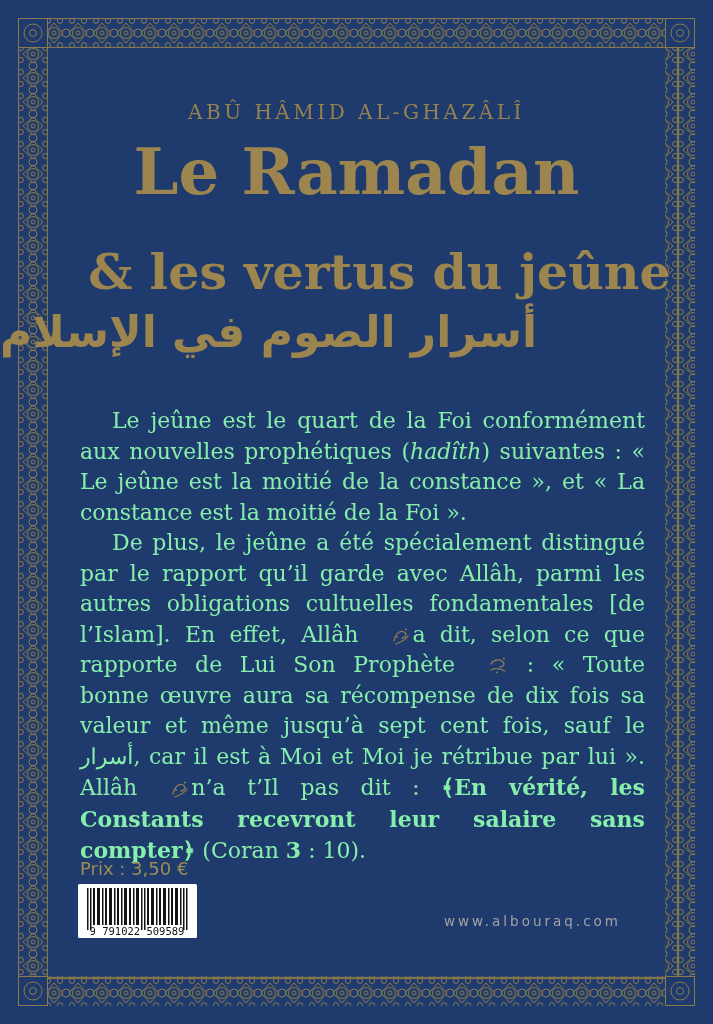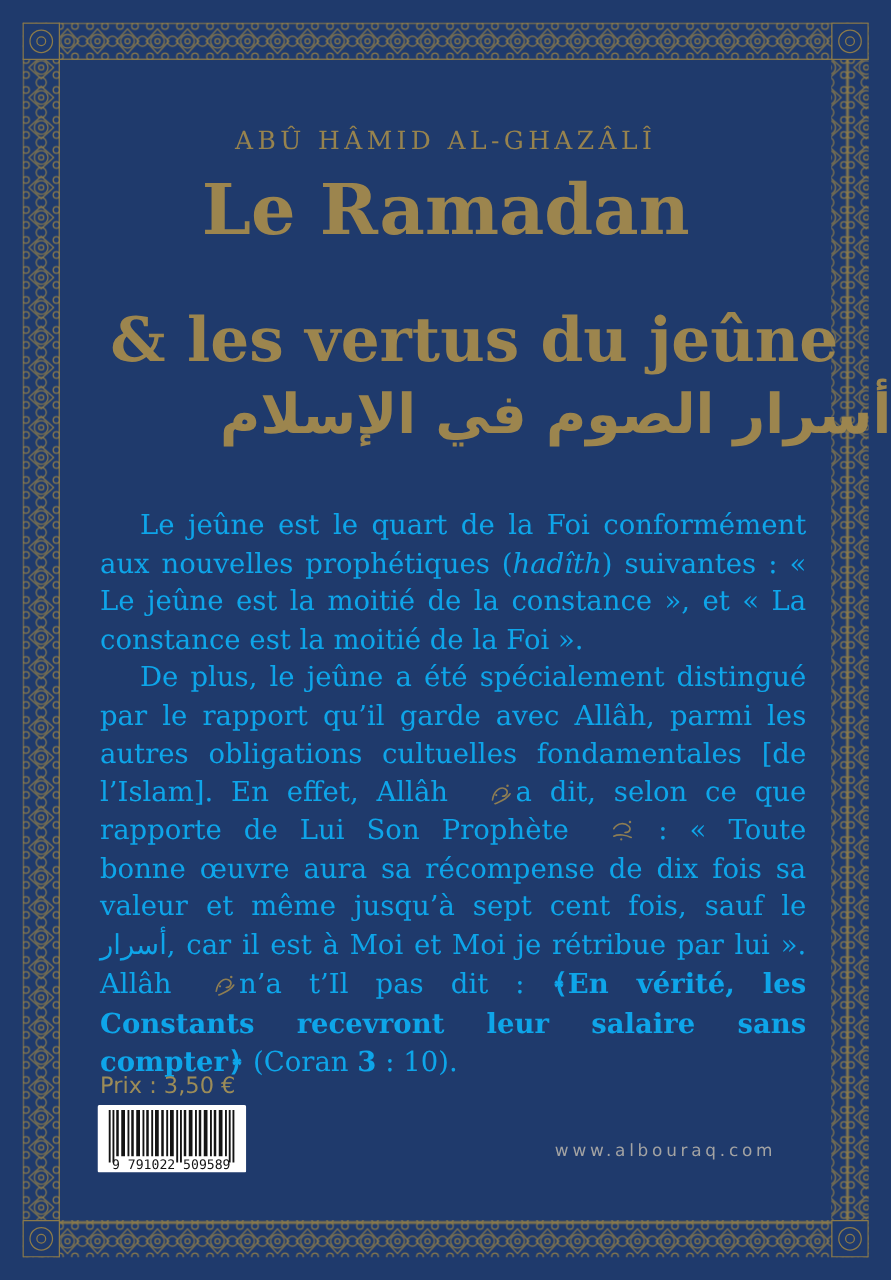--- a/index.html
+++ b/index.html
@@ -16,42 +16,42 @@
   .author{
     position:absolute;left:0;right:0;top:100px;
     text-align:center;
     font-size:20px;letter-spacing:3.5px;
     color:#97834e;
     font-family:"DejaVu Serif", serif;
   }
   .title{
     position:absolute;left:0;right:0;top:140px;
     margin:0;text-align:center;
-    font-size:56px;font-weight:bold;line-height:1.0;
+    font-size:64px;font-weight:bold;line-height:1.0;
     color:#9c854e;
     font-family:"DejaVu Serif", serif;
   }
   .subtitle{
     position:absolute;left:0;right:0;top:243px;
     text-align:center;
     font-size:49px;font-weight:bold;
     color:#9c854e;
     font-family:"DejaVu Serif", serif;
     padding-left:46px;
   }
   .arabic{
     position:absolute;left:0;right:0;top:303px;
-    text-align:right;direction:rtl;
+    text-align:left;direction:rtl;
     font-size:44px;font-weight:bold;line-height:1.3;
     color:#9c854e;
     font-family:"DejaVu Sans", sans-serif;
   }
   .body-text{
     position:absolute;left:80px;width:565px;top:406px;
-    color:#0ea5e9;
+    color:#86efac;
     font-size:22px;line-height:30.5px;
     text-align:justify;
   }
   .body-text p{margin:0;text-indent:32px;}
   .it{font-style:italic;}
   .b{font-weight:bold;}
   .qbr{font-family:"DejaVu Sans", sans-serif;font-weight:bold;}
   .hon{display:inline-block;vertical-align:-4px;margin:0 2px;line-height:0;}
   .hon svg{display:inline;}
 

